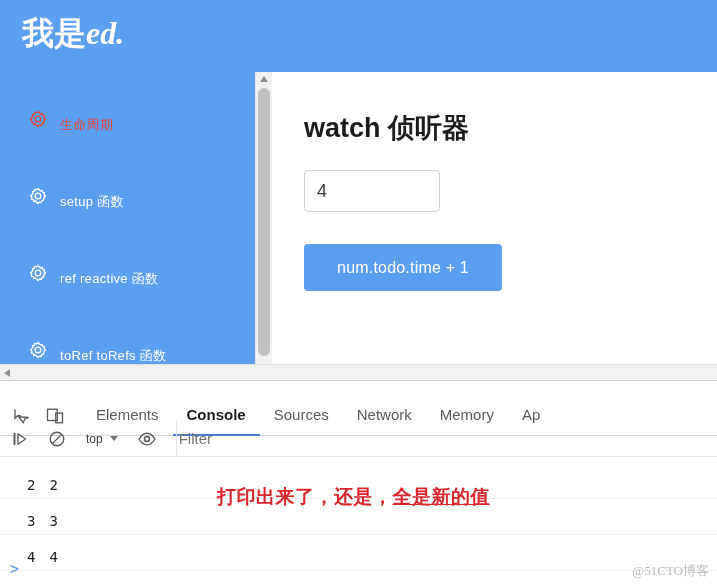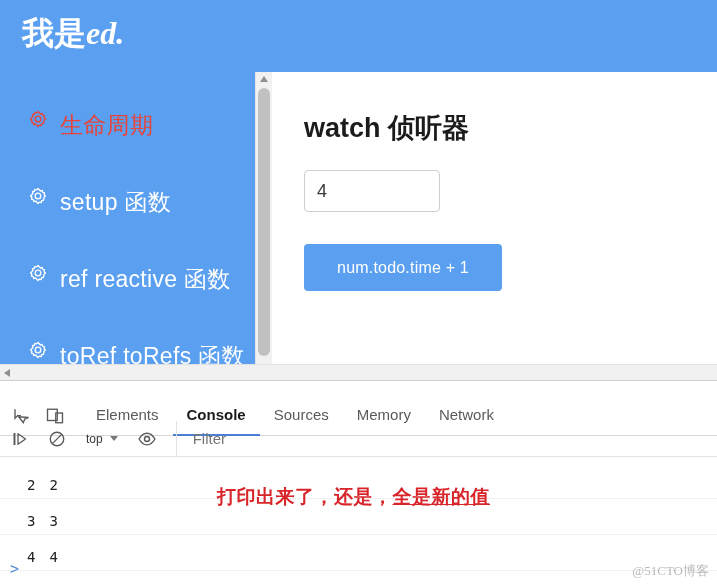--- a/index.html
+++ b/index.html
@@ -72,21 +72,21 @@
     padding-left: 28px;
   }
   .side-item .gear {
     width: 20px;
     height: 20px;
     margin-right: 12px;
     flex: 0 0 auto;
     display: block;
   }
   .side-label {
-    font-size: 23px;
+    font-size: 13px;
     color: #ffffff;
     white-space: nowrap;
     letter-spacing: 0.3px;
     margin-top: 13px;
   }
   .side-item.active .side-label { color: #e8443a; }
 
   
   .side-scroll {
     position: absolute;
@@ -260,21 +260,20 @@
   .ctx-select .caret {
     margin-left: 7px;
     width: 0; height: 0;
     border-left: 4px solid transparent;
     border-right: 4px solid transparent;
     border-top: 5px solid #777;
   }
   .filter-box {
     margin-left: 14px;
     border-left: 1px solid #e2e2e2;
-    padding-left: 14px;
     height: 36px;
     display: flex;
     align-items: center;
     flex: 1 1 auto;
   }
   .filter-box input {
     border: none;
     outline: none;
     font-size: 15px;
     color: #3a3a3a;
@@ -416,22 +415,23 @@
         <svg width="18" height="18" viewBox="0 0 24 24">
           <rect x="2" y="3" width="13" height="15" fill="none" stroke="#5a5a5a" stroke-width="1.8"></rect>
           <rect x="13" y="8" width="9" height="13" fill="none" stroke="#5a5a5a" stroke-width="1.8"></rect>
         </svg>
       </div>
 
       <div class="dt-tabs">
         <div class="dt-tab">Elements</div>
         <div class="dt-tab selected">Console</div>
         <div class="dt-tab">Sources</div>
+        <div class="dt-tab">Network</div>
         <div class="dt-tab">Memory</div>
-        <div class="dt-tab">Network</div>
+        <div class="dt-tab">Ap</div>
       </div>
     </div>
 
     <div class="dt-toolbar">
       <div class="tb-btn">
         <svg width="18" height="18" viewBox="0 0 24 24">
           <rect x="2" y="4" width="2.6" height="16" fill="#5a5a5a"></rect>
           <path d="M8 5l10 7-10 7z" fill="none" stroke="#5a5a5a" stroke-width="1.8" stroke-linejoin="round"></path>
         </svg>
       </div>

